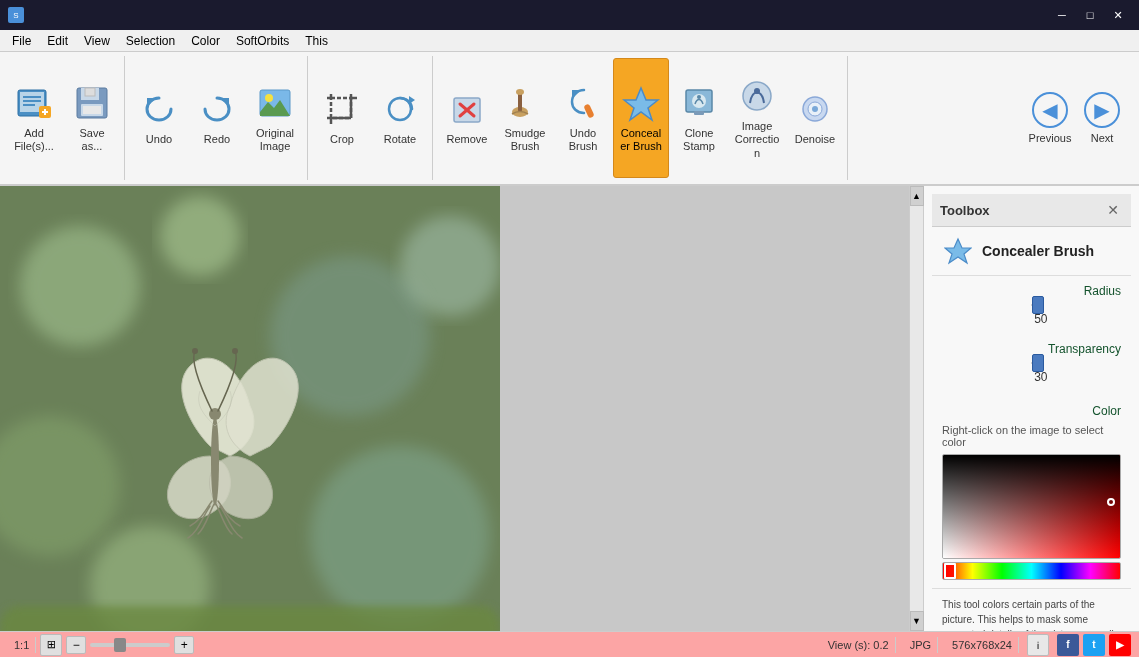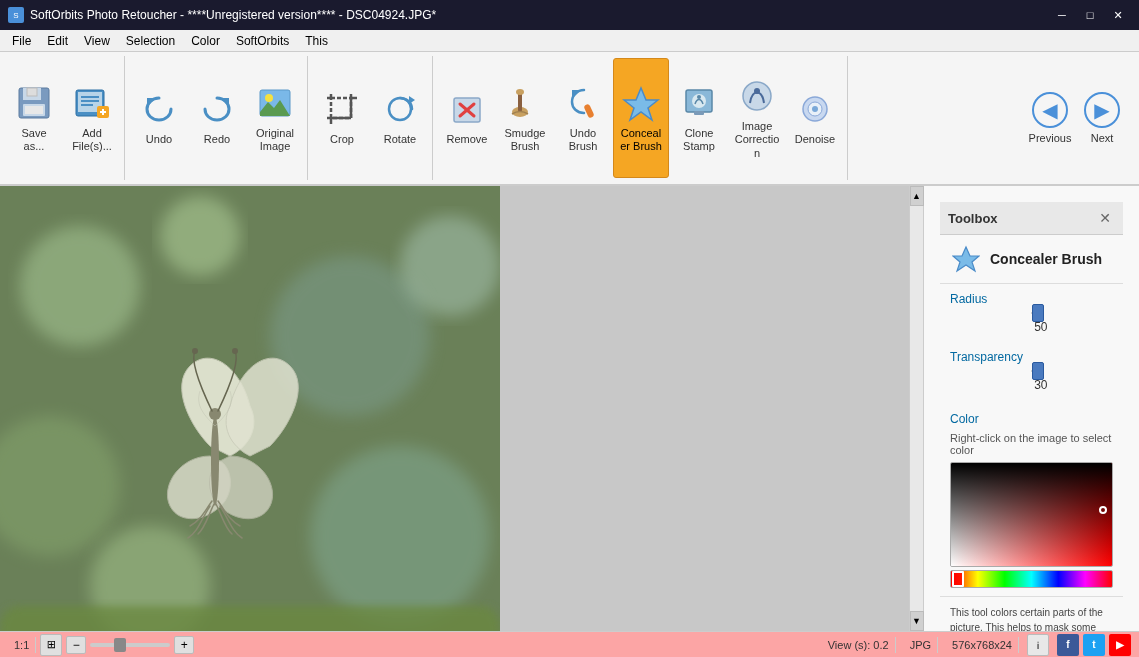--- a/index.html
+++ b/index.html
@@ -34,32 +34,32 @@
 
     
     .canvas-area { flex: 1; background: #9e9e9e; position: relative; overflow: hidden; }
     .canvas-right { position: absolute; left: 500px; right: 0; top: 0; bottom: 0; background: #c8c8c8; }
 
     
     .butterfly-container { position: absolute; left: 0; top: 0; width: 500px; height: 100%; }
 
     
     .toolbox-panel { width: 230px; background: #f8f8f8; border-left: 1px solid #ccc; display: flex; flex-shrink: 0; }
-    .toolbox-content { flex: 1; padding: 16px; }
+    .toolbox-content { flex: 1; padding: 8px; }
 
     .toolbox-header { display: flex; align-items: center; justify-content: space-between; padding: 6px 8px; background: #e8e8e8; border-bottom: 1px solid #ccc; }
     .toolbox-title { font-size: 13px; font-weight: bold; color: #333; }
     .toolbox-close { width: 20px; height: 20px; display: flex; align-items: center; justify-content: center; cursor: pointer; font-size: 14px; color: #666; background: transparent; border: none; }
 
     .toolbox-tool-header { display: flex; align-items: center; gap: 8px; padding: 8px 10px; border-bottom: 1px solid #ddd; }
     .toolbox-tool-icon { width: 32px; height: 32px; display: flex; align-items: center; justify-content: center; }
     .toolbox-tool-name { font-size: 14px; font-weight: bold; color: #222; }
 
     .toolbox-section { padding: 8px 10px; }
-    .section-label { font-size: 12px; color: #0369a1; margin-bottom: 6px; font-weight: 500; }
+    .section-label { font-size: 12px; color: #14532d; margin-bottom: 6px; font-weight: 500; text-align: right; }
     .slider-row { display: flex; align-items: center; gap: 6px; margin-bottom: 8px; flex-direction: column; }
     .slider-track { flex: 1; height: 6px; background: #ddd; border-radius: 3px; position: relative; border: 1px solid #bbb; }
     .slider-fill { height: 100%; background: #c0c0c0; border-radius: 3px 0 0 3px; }
     .slider-thumb { width: 12px; height: 18px; background: #4a7abf; border: 1px solid #2a5a9f; border-radius: 2px; position: absolute; top: 50%; transform: translateY(-50%); cursor: pointer; }
     .slider-value { width: 32px; text-align: right; font-size: 12px; color: #333; flex-shrink: 0; }
 
     .color-section { padding: 4px 10px 8px; }
     .color-hint { font-size: 11px; color: #555; margin-bottom: 6px; }
     .color-picker-area { width: 100%; height: 105px; position: relative; border: 1px solid #aaa; border-radius: 2px; overflow: hidden; }
     .color-gradient { width: 100%; height: 100%; background: linear-gradient(to bottom, black, transparent), linear-gradient(to right, white, red); }
@@ -76,21 +76,20 @@
     .zoom-btn { width: 20px; height: 18px; background: #e0e0e0; border: 1px solid #bbb; cursor: pointer; display: flex; align-items: center; justify-content: center; font-size: 12px; border-radius: 2px; }
     .social-icons { display: flex; gap: 4px; margin-left: auto; }
     .social-btn { width: 22px; height: 22px; border-radius: 2px; display: flex; align-items: center; justify-content: center; font-size: 10px; font-weight: bold; cursor: pointer; }
   </style>
 </head>
 <body>
 
 <div class="title-bar">
   <div class="title-bar-left">
     <div class="title-bar-icon">S</div>
-    <span>SoftOrbits Photo Retoucher - ****Unregistered version**** - DSC04924.JPG*</span>
   </div>
   <div class="title-bar-controls">
     <button class="title-btn">─</button>
     <button class="title-btn">□</button>
     <button class="title-btn close">✕</button>
   </div>
 </div>
 
 <div class="menu-bar">
   <span class="menu-item">File</span>
@@ -101,44 +100,44 @@
   <span class="menu-item">SoftOrbits</span>
   <span class="menu-item">This</span>
 </div>
 
 <div class="toolbar">
   <div class="toolbar-group">
 
     <button class="tool-btn">
       <div class="tool-icon">
         <svg width="38" height="38" viewBox="0 0 38 38">
-            <rect x="4" y="4" width="30" height="30" rx="2" fill="#7a9abf" stroke="#5a7a9f" stroke-width="1"></rect>
-            <rect x="8" y="4" width="18" height="12" fill="#c8d8e8"></rect>
-            <rect x="12" y="4" width="10" height="8" fill="#ddd" stroke="#bbb" stroke-width="1"></rect>
-            <rect x="8" y="20" width="22" height="12" rx="1" fill="#c8d8e8"></rect>
-            <rect x="10" y="22" width="18" height="8" fill="#e8e8e8"></rect>
-          </svg>
-      </div>
-      <span class="tool-label">Save as...</span>
-    </button>
-
-    <button class="tool-btn">
-      <div class="tool-icon">
-        <svg width="38" height="38" viewBox="0 0 38 38">
             <rect x="3" y="6" width="28" height="26" rx="2" fill="#4a8fc4" stroke="#2a6fa4" stroke-width="1"></rect>
             <rect x="5" y="8" width="24" height="20" fill="#b8d4e8"></rect>
             <rect x="8" y="12" width="18" height="2" fill="#4a8fc4"></rect>
             <rect x="8" y="16" width="18" height="2" fill="#4a8fc4"></rect>
             <rect x="8" y="20" width="12" height="2" fill="#4a8fc4"></rect>
             <rect x="24" y="22" width="12" height="12" rx="2" fill="#f5a623"></rect>
             <line x1="30" y1="25" x2="30" y2="31" stroke="white" stroke-width="2"></line>
             <line x1="27" y1="28" x2="33" y2="28" stroke="white" stroke-width="2"></line>
           </svg>
       </div>
       <span class="tool-label">Add File(s)...</span>
+    </button>
+
+    <button class="tool-btn">
+      <div class="tool-icon">
+        <svg width="38" height="38" viewBox="0 0 38 38">
+            <rect x="4" y="4" width="30" height="30" rx="2" fill="#7a9abf" stroke="#5a7a9f" stroke-width="1"></rect>
+            <rect x="8" y="4" width="18" height="12" fill="#c8d8e8"></rect>
+            <rect x="12" y="4" width="10" height="8" fill="#ddd" stroke="#bbb" stroke-width="1"></rect>
+            <rect x="8" y="20" width="22" height="12" rx="1" fill="#c8d8e8"></rect>
+            <rect x="10" y="22" width="18" height="8" fill="#e8e8e8"></rect>
+          </svg>
+      </div>
+      <span class="tool-label">Save as...</span>
     </button>
   </div>
   <div class="toolbar-group">
 
     <button class="tool-btn">
       <div class="tool-icon">
         <svg width="38" height="38" viewBox="0 0 38 38">
             <path d="M19 8 C12 8 7 13 7 19 C7 25 12 30 19 30 C26 30 31 25 31 19" fill="none" stroke="#4a8fc4" stroke-width="3" stroke-linecap="round"></path>
             <polygon points="7,8 16,8 7,17" fill="#4a8fc4"></polygon>
           </svg>

